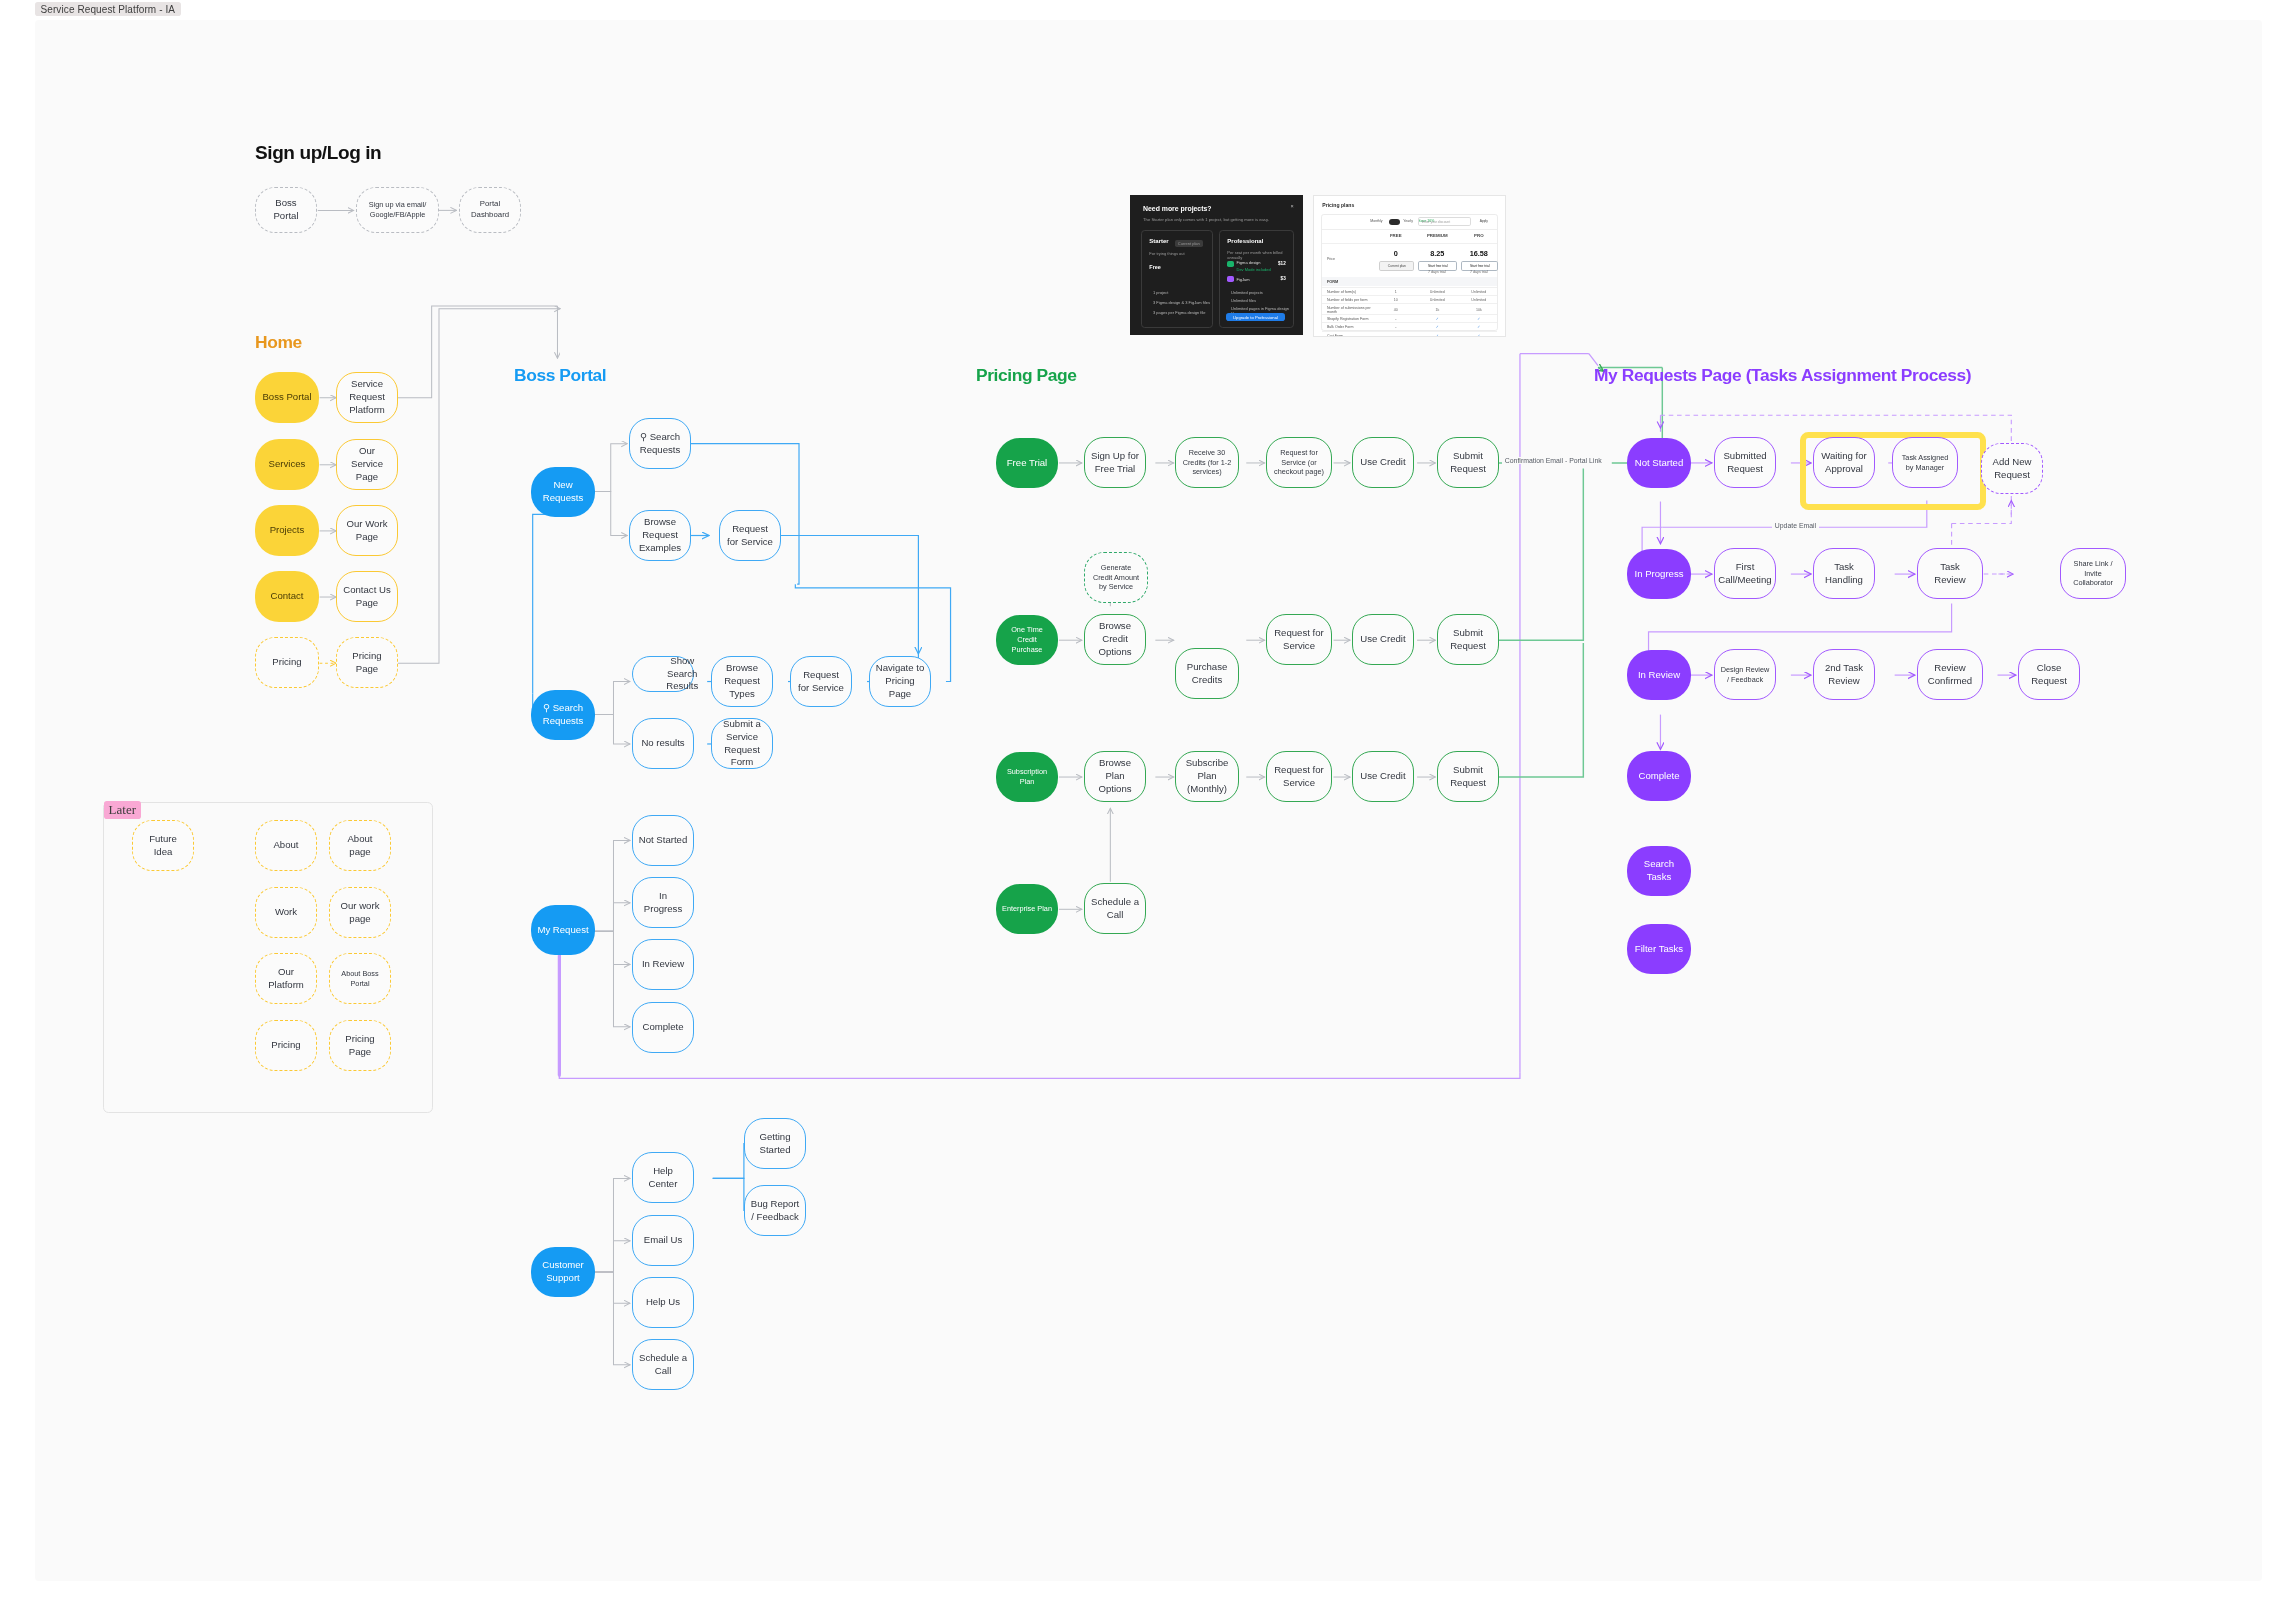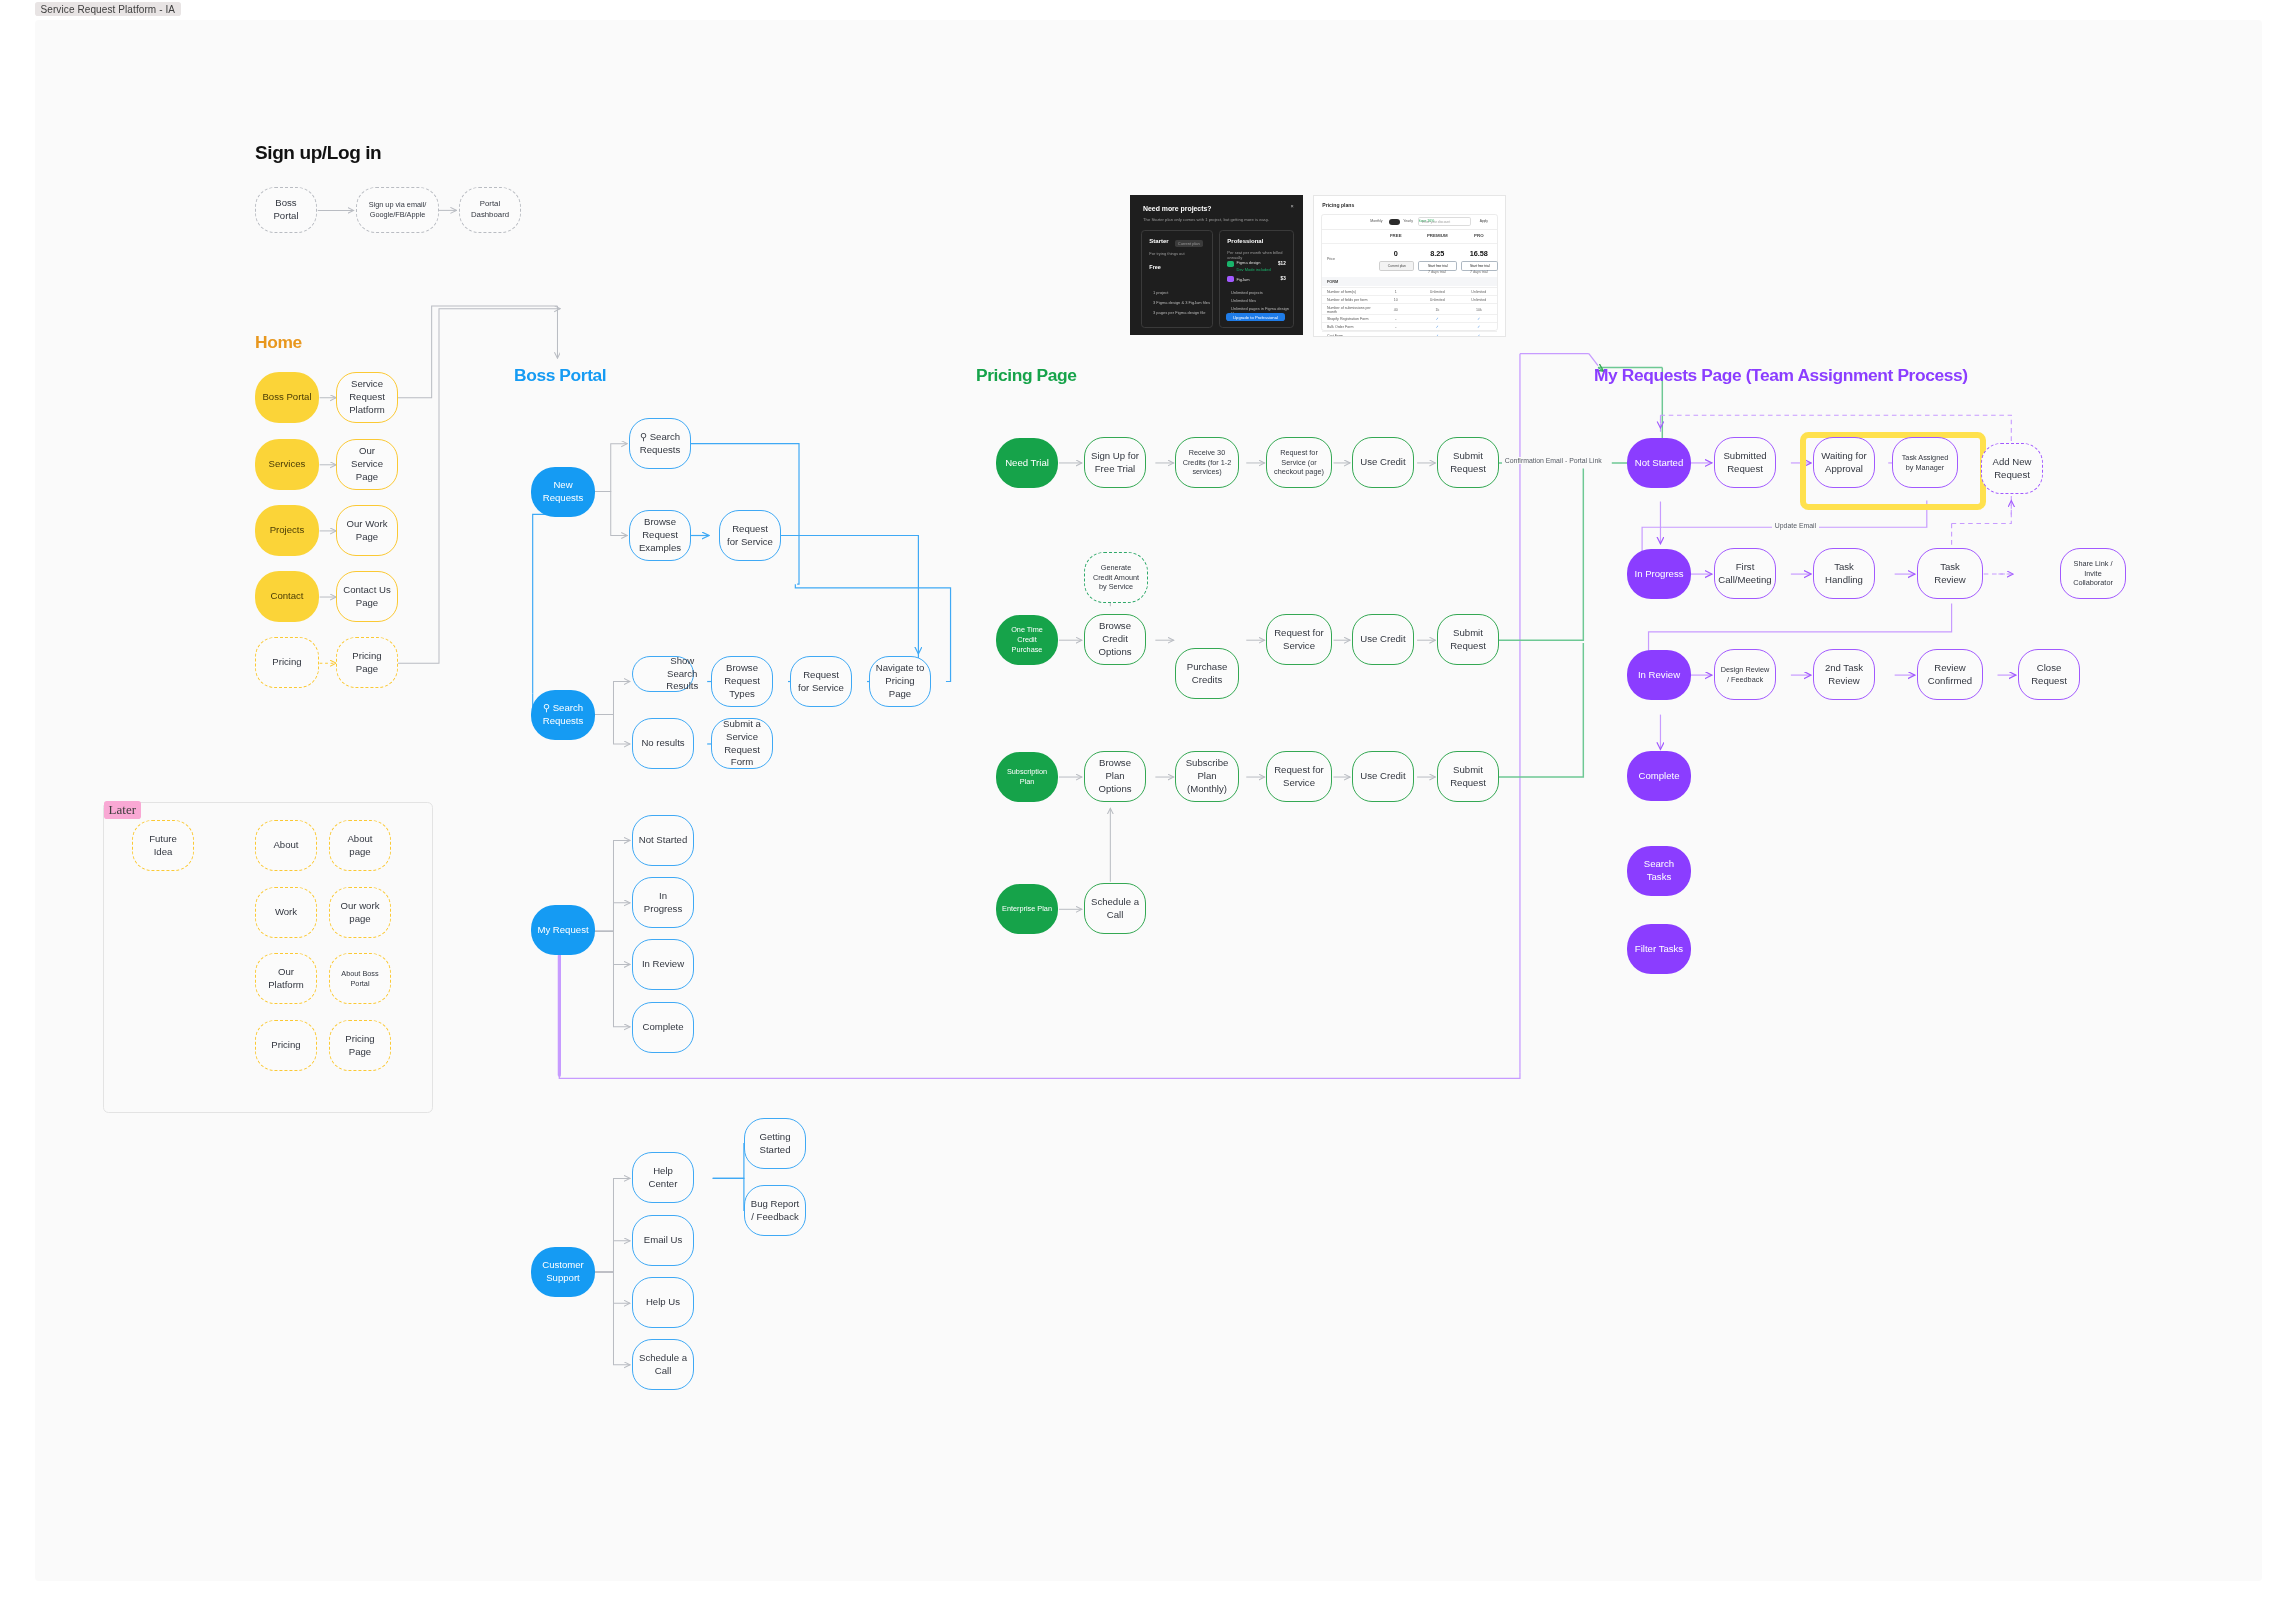--- a/index.html
+++ b/index.html
@@ -297,21 +297,21 @@
   <div class="node b-solid" style="left:531px;top:1247px;width:64px;height:50px;">Customer Support</div>
   <div class="node b-out" style="left:632px;top:1152px;width:62px;height:51px;">Help Center</div>
   <div class="node b-out" style="left:632px;top:1215px;width:62px;height:51px;">Email Us</div>
   <div class="node b-out" style="left:632px;top:1277px;width:62px;height:51px;">Help Us</div>
   <div class="node b-out" style="left:632px;top:1339px;width:62px;height:51px;">Schedule a Call</div>
   <div class="node b-out" style="left:744px;top:1118px;width:62px;height:51px;">Getting Started</div>
   <div class="node b-out" style="left:744px;top:1185px;width:62px;height:51px;">Bug Report / Feedback</div>
 
   <div class="sect-title" style="left:976px;top:365px;font-size:17.4px;color:#16A34A;">Pricing Page</div>
 
-  <div class="node g-solid" style="left:996px;top:438px;width:62px;height:50px;">Need Trial</div>
+  <div class="node g-solid" style="left:996px;top:438px;width:62px;height:50px;">Free Trial</div>
   <div class="node g-out" style="left:1084px;top:437px;width:62px;height:51px;">Sign Up for Free Trial</div>
   <div class="node g-out" style="left:1175px;top:437px;width:64px;height:51px;font-size:7.3px;">Receive 30 Credits (for 1-2 services)</div>
   <div class="node g-out" style="left:1266px;top:437px;width:66px;height:51px;font-size:7.3px;">Request for Service (or checkout page)</div>
   <div class="node g-out" style="left:1352px;top:437px;width:62px;height:51px;">Use Credit</div>
   <div class="node g-out" style="left:1437px;top:437px;width:62px;height:51px;">Submit Request</div>
   <div class="edge-label" style="left:1502px;top:457px;">Confirmation Email - Portal Link</div>
 
   <div class="node g-dash" style="left:1084px;top:552px;width:64px;height:51px;font-size:7.3px;">Generate Credit Amount by Service</div>
   <div class="node g-solid" style="left:996px;top:615px;width:62px;height:50px;font-size:7.3px;">One Time Credit Purchase</div>
   <div class="node g-out" style="left:1084px;top:614px;width:62px;height:51px;">Browse Credit Options</div>
@@ -323,21 +323,21 @@
   <div class="node g-solid" style="left:996px;top:752px;width:62px;height:50px;font-size:7.3px;">Subscription Plan</div>
   <div class="node g-out" style="left:1084px;top:751px;width:62px;height:51px;">Browse Plan Options</div>
   <div class="node g-out" style="left:1175px;top:751px;width:64px;height:51px;">Subscribe Plan (Monthly)</div>
   <div class="node g-out" style="left:1266px;top:751px;width:66px;height:51px;">Request for Service</div>
   <div class="node g-out" style="left:1352px;top:751px;width:62px;height:51px;">Use Credit</div>
   <div class="node g-out" style="left:1437px;top:751px;width:62px;height:51px;">Submit Request</div>
 
   <div class="node g-solid" style="left:996px;top:884px;width:62px;height:50px;font-size:7.3px;">Enterprise Plan</div>
   <div class="node g-out" style="left:1084px;top:883px;width:62px;height:51px;">Schedule a Call</div>
 
-  <div class="sect-title" style="left:1594px;top:365px;font-size:17.4px;color:#8B3DFF;">My Requests Page (Team Assignment Process)</div>
+  <div class="sect-title" style="left:1594px;top:365px;font-size:17.4px;color:#8B3DFF;">My Requests Page (Tasks Assignment Process)</div>
 
   <div class="hl-box" style="left:1800px;top:432px;width:174px;height:66px;"></div>
 
   <div class="node p-solid" style="left:1627px;top:438px;width:64px;height:50px;">Not Started</div>
   <div class="node p-out" style="left:1714px;top:437px;width:62px;height:51px;">Submitted Request</div>
   <div class="node p-out" style="left:1813px;top:437px;width:62px;height:51px;">Waiting for Approval</div>
   <div class="node p-out" style="left:1892px;top:437px;width:66px;height:51px;font-size:7.3px;">Task Assigned by Manager</div>
   <div class="node p-dash" style="left:1981px;top:443px;width:62px;height:51px;">Add New Request</div>
   <div class="edge-label" style="left:1772px;top:522px;">Update Email</div>
 

